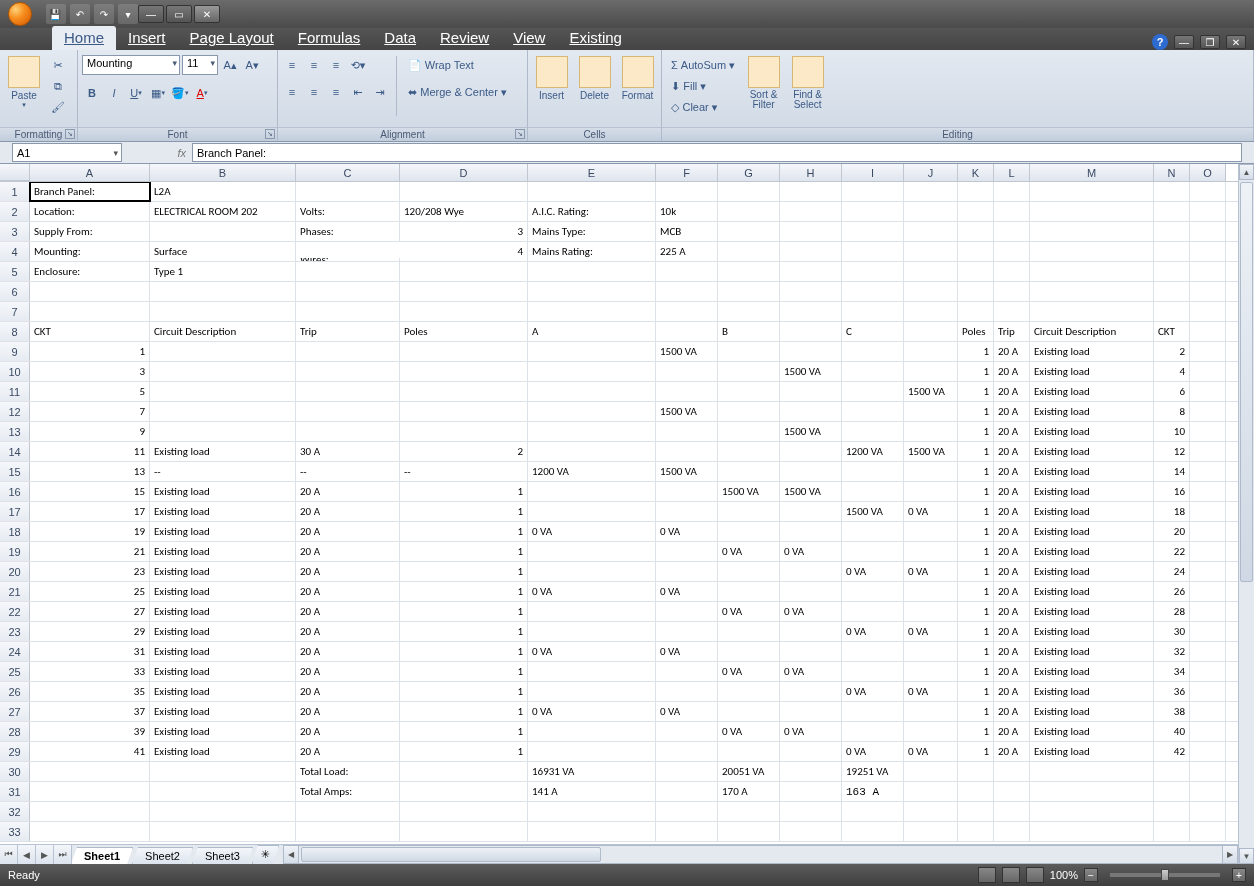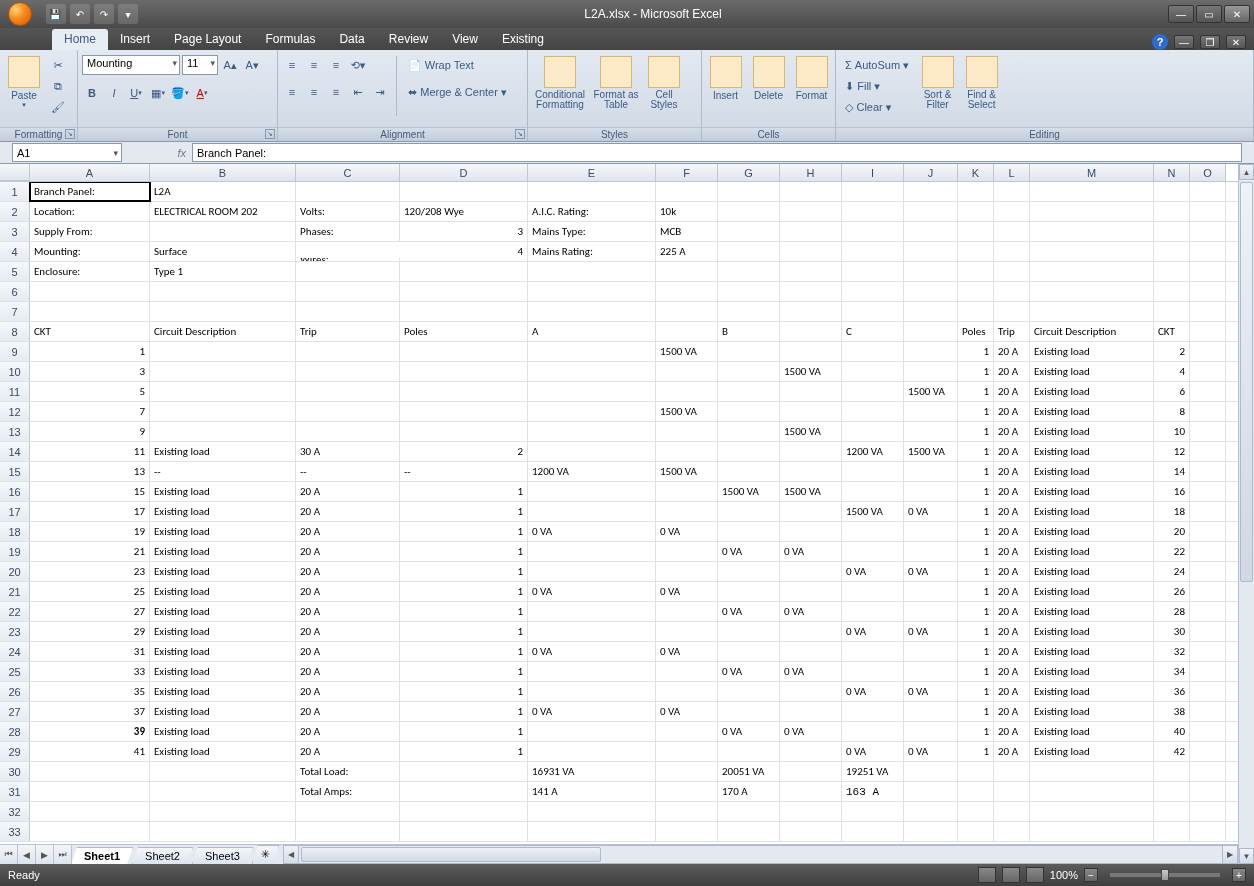--- a/index.html
+++ b/index.html
@@ -10,21 +10,21 @@
   .qat { display: flex; align-items: center; gap: 4px; padding-left: 6px; }
   .office-btn { width: 40px; height: 28px; display: flex; align-items: center; justify-content: center; }
   .office-orb { width: 24px; height: 24px; border-radius: 50%; background: radial-gradient(circle at 30% 30%, #ffd27a, #f78f1e 40%, #d35400); border: 1px solid #b35400; }
   .qat-btn { width: 20px; height: 20px; background: rgba(255,255,255,0.15); border-radius: 2px; display: flex; align-items: center; justify-content: center; color: #fff; font-size: 10px; }
   .title-text { flex: 1; text-align: center; font-size: 12px; }
   .winctrls { display: flex; gap: 2px; padding-right: 4px; }
   .winctrl { width: 26px; height: 18px; background: linear-gradient(#777,#555); border: 1px solid #333; border-radius: 2px; display: flex; align-items: center; justify-content: center; color: #fff; font-size: 10px; }
   .winctrl.close { background: linear-gradient(#999,#666); }
   
   .tabrow { height: 22px; background: linear-gradient(#555, #444); display: flex; align-items: flex-end; padding-left: 52px; color: #fff; }
-  .tab { padding: 3px 12px 4px 12px; font-size: 12px; cursor: pointer; }
+  .tab { padding: 3px 12px 4px 12px; font-size: 15px; cursor: pointer; text-decoration: underline; }
   .tab.active { background: #e8edf3; color: #3b5a86; border-radius: 3px 3px 0 0; }
   .tabrow-right { margin-left: auto; display: flex; align-items: center; gap: 6px; padding-right: 8px; }
   .help-icon { width: 16px; height: 16px; background: #2e6bd1; color: #fff; border-radius: 50%; display: flex; align-items: center; justify-content: center; font-size: 11px; font-weight: bold; }
   
   .ribbon { height: 92px; background: linear-gradient(#e3e9f1, #cfd8e4); display: flex; border-bottom: 1px solid #8a98ae; }
   .group { border-right: 1px solid #aeb9ca; display: flex; flex-direction: column; padding: 2px 4px 0 4px; }
   .group-body { flex: 1; display: flex; align-items: flex-start; gap: 4px; }
   .group-title { text-align: center; font-size: 10px; color: #4a5a75; padding: 1px 0; background: linear-gradient(#d5dde8,#c2cddc); margin: 0 -4px; border-top: 1px solid #b7c2d3; position: relative; }
   .group-title .dlaunch { position: absolute; right: 2px; top: 1px; width: 10px; height: 10px; border: 1px solid #8a98ae; font-size: 7px; line-height: 8px; text-align: center; color: #4a5a75; }
   .bigbtn { width: 40px; display: flex; flex-direction: column; align-items: center; font-size: 10px; color: #3b5a86; padding-top: 4px; }
@@ -86,21 +86,20 @@
   <div class="titlebar">
     <div class="office-btn">
         <div class="office-orb"></div>
       </div>
     <div class="qat">
       <div class="qat-btn">💾</div>
       <div class="qat-btn">↶</div>
       <div class="qat-btn">↷</div>
       <div class="qat-btn">▾</div>
     </div>
-    <div class="title-text">L2A.xlsx - Microsoft Excel</div>
     <div class="winctrls">
       <div class="winctrl">—</div>
       <div class="winctrl">▭</div>
       <div class="winctrl close">✕</div>
     </div>
   </div>
 
   <div class="tabrow">
     <div id="ribtabs" style="display: flex;">
         <div class="tab active">Home</div>
@@ -190,37 +189,20 @@
         <div class="sep"></div>
         <div class="col">
           <div class="labelbtn">📄 <span>Wrap Text</span></div>
           <div class="labelbtn" style="margin-top:6px">⬌ <span>Merge &amp; Center</span> ▾</div>
         </div>
       </div>
       <div class="group-title"><span>Alignment</span><span class="dlaunch">↘</span></div>
     </div>
 
 
-    <div class="group" style="width:174px">
-      <div class="group-body">
-        <div class="bigbtn" style="width:56px">
-            <div class="icn"></div>
-            <span style="text-align:center;line-height:1">Conditional Formatting</span>
-          </div>
-        <div class="bigbtn" style="width:48px">
-            <div class="icn"></div>
-            <span style="text-align:center;line-height:1">Format as Table</span>
-          </div>
-        <div class="bigbtn" style="width:40px">
-            <div class="icn"></div>
-            <span style="text-align:center;line-height:1">Cell Styles</span>
-          </div>
-      </div>
-      <div class="group-title"><span>Styles</span></div>
-    </div>
 
     <div class="group" style="width:134px">
       <div class="group-body">
         <div class="bigbtn">
             <div class="icn"></div>
             <span>Insert</span>
           </div>
         <div class="bigbtn">
             <div class="icn"></div>
             <span>Delete</span>
@@ -763,21 +745,21 @@
             <div class="cell" style="width: 62px;"></div>
             <div class="cell" style="width: 54px;"></div>
             <div class="cell r" style="width: 36px;">1</div>
             <div class="cell" style="width: 36px;">20 A</div>
             <div class="cell" style="width: 124px;">Existing load</div>
             <div class="cell r" style="width: 36px;">38</div>
             <div class="cell" style="width: 36px;"></div>
           </div>
           <div class="row">
             <div class="rh">28</div>
-            <div class="cell r" style="width: 120px; font-weight: bold;">39</div>
+            <div class="cell r" style="width: 120px;">39</div>
             <div class="cell" style="width: 146px;">Existing load</div>
             <div class="cell" style="width: 104px;">20 A</div>
             <div class="cell r" style="width: 128px;">1</div>
             <div class="cell" style="width: 128px;"></div>
             <div class="cell" style="width: 62px;"></div>
             <div class="cell" style="width: 62px;">0 VA</div>
             <div class="cell" style="width: 62px;">0 VA</div>
             <div class="cell" style="width: 62px;"></div>
             <div class="cell" style="width: 54px;"></div>
             <div class="cell r" style="width: 36px;">1</div>

